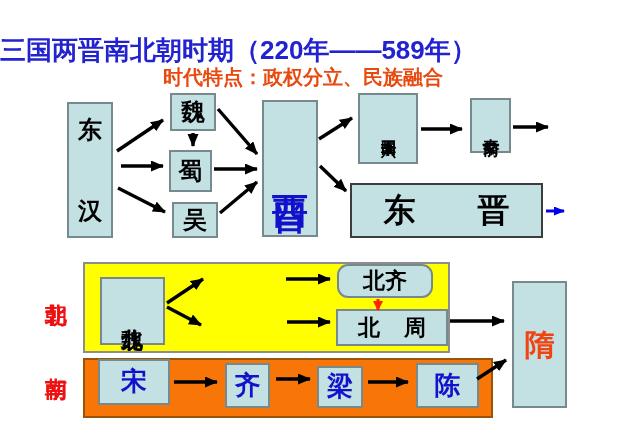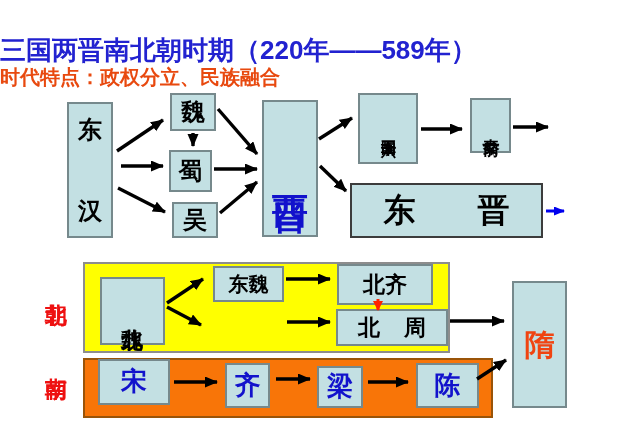--- a/index.html
+++ b/index.html
@@ -5,21 +5,21 @@
   html,body{margin:0;padding:0;background:#ffffff;}
   #stage{
     position:relative;width:620px;height:447px;background:#ffffff;overflow:hidden;
     font-family:"Liberation Sans","DejaVu Sans",sans-serif;
   }
   .title{
     position:absolute;top:33px;left:0;width:606px;
     font-size:26px;font-weight:bold;color:var(--title_blue);white-space:nowrap;
   }
   .subtitle{
-    position:absolute;top:64px;left:0;width:606px;text-align:left;
+    position:absolute;top:64px;left:0;width:606px;text-align:center;
     font-size:20px;font-weight:bold;color:var(--subtitle_red);white-space:nowrap;
   }
   .panel{position:absolute;box-sizing:border-box;}
   #p-north{left:83px;top:262px;width:367px;height:91px;background:var(--yellow);border:2px solid #8d8d8d;}
   #p-south{left:83px;top:358px;width:410px;height:60px;background:var(--orange);border:2px solid #9a5408;}
   .node{
     position:absolute;box-sizing:border-box;background:var(--node_fill);
     border:2px solid #76898c;display:flex;align-items:center;justify-content:center;
     font-weight:bold;color:#000;line-height:1.05;
   }
@@ -33,21 +33,21 @@
   #n-wei{left:170px;top:93px;width:46px;height:38px;font-size:24px;}
   #n-shu{left:169px;top:150px;width:43px;height:42px;font-size:24px;}
   #n-wu{left:172px;top:202px;width:46px;height:36px;font-size:24px;}
   #n-xijin{left:262px;top:100px;width:56px;height:137px;font-size:36px;color:var(--blue_text);letter-spacing:2px;}
   #n-wuhu{left:358px;top:93px;width:60px;height:71px;font-size:15px;line-height:1.25;padding:4px 4px;}
   #n-qianqin{left:470px;top:98px;width:41px;height:55px;font-size:17px;}
   #n-dongjin{left:350px;top:183px;width:193px;height:55px;font-size:32px;border-color:#3c3c3c;gap:62px;}
   #n-beiwei{left:100px;top:277px;width:65px;height:68px;font-size:22px;}
   #n-dongwei{left:213px;top:266px;width:71px;height:36px;font-size:20px;}
   #n-xiwei{left:213px;top:308px;width:72px;height:30px;font-size:20px;}
-  #n-beiqi{left:337px;top:264px;width:96px;height:41px;font-size:22px;}
+  #n-beiqi{left:337px;top:264px;width:96px;height:34px;font-size:22px;border-radius:11px;}
   #n-beizhou{left:336px;top:309px;width:112px;height:37px;font-size:22px;gap:24px;}
   #n-sui{left:512px;top:281px;width:55px;height:127px;font-size:30px;color:var(--sui_red);}
   #n-song{left:98px;top:359px;width:72px;height:46px;font-size:26px;color:var(--blue_text);}
   #n-qi{left:225px;top:363px;width:45px;height:45px;font-size:26px;color:var(--blue_text);}
   #n-liang{left:317px;top:366px;width:46px;height:42px;font-size:26px;color:var(--blue_text);}
   #n-chen{left:416px;top:363px;width:63px;height:45px;font-size:26px;color:var(--blue_text);}
   #l-north{left:45px;top:286px;}
   #l-south{left:45px;top:360px;}
   #arrows{position:absolute;left:0;top:0;width:620px;height:447px;pointer-events:none;}
   #arrows line{stroke:#000;stroke-width:3.4;}
@@ -76,21 +76,20 @@
   <div class="node" id="n-shu">蜀</div>
   <div class="node" id="n-wu">吴</div>
   <div class="node v" id="n-xijin">西晋</div>
   <div class="node v" id="n-wuhu">五胡十六国</div>
   <div class="node v" id="n-qianqin">前秦</div>
   <div class="node" id="n-dongjin">
     <span>东</span>
     <span>晋</span>
   </div>
   <div class="node v" id="n-beiwei">北魏</div>
-  <div class="node" id="n-dongwei">东魏</div>
   <div class="node" id="n-beiqi">北齐</div>
   <div class="node" id="n-beizhou">
     <span>北</span>
     <span>周</span>
   </div>
   <div class="node" id="n-sui">隋</div>
   <div class="node" id="n-song">宋</div>
   <div class="node" id="n-qi">齐</div>
   <div class="node" id="n-liang">梁</div>
   <div class="node" id="n-chen">陈</div>

